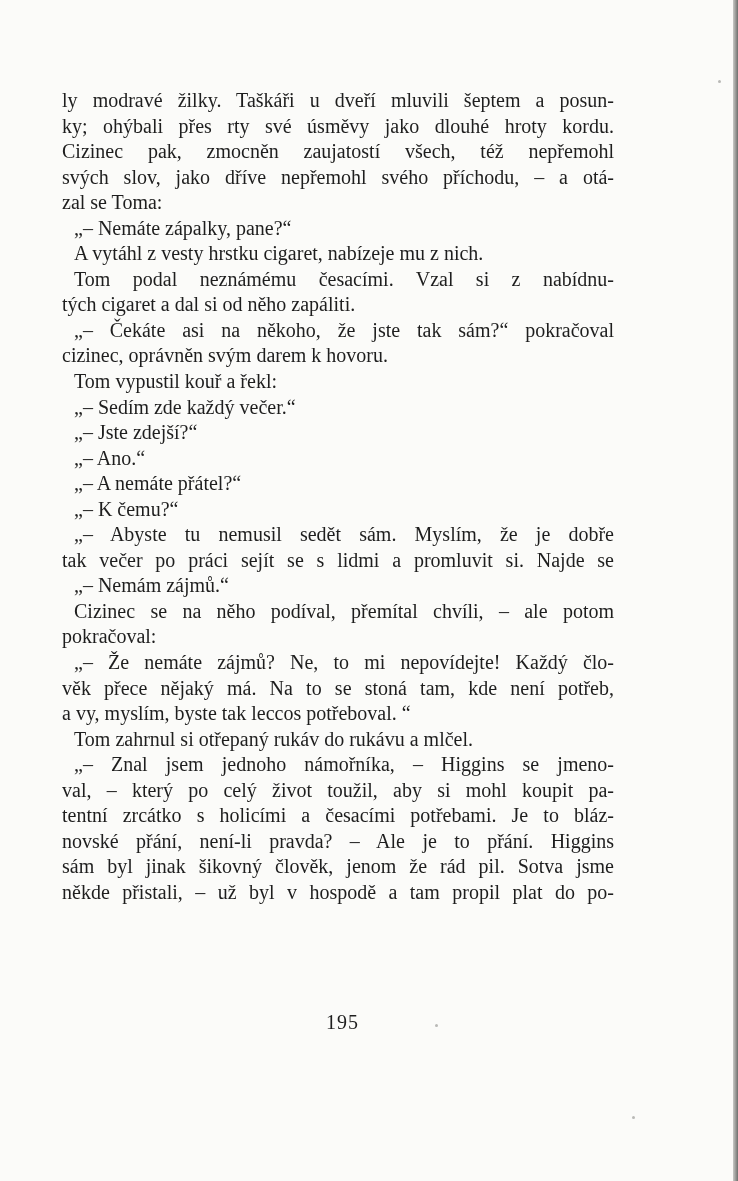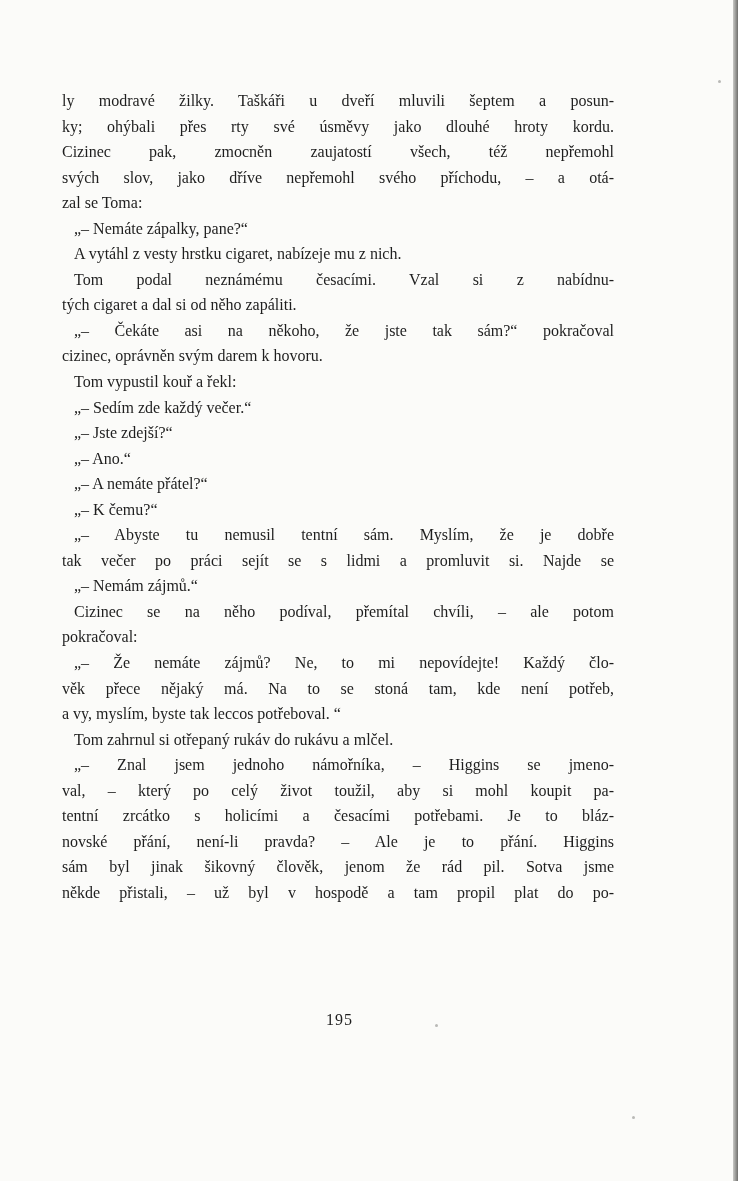--- a/index.html
+++ b/index.html
@@ -25,36 +25,36 @@
     }
     .text-block {
       position: absolute;
       left: 62px;
       top: 88px;
       width: 552px;
     }
     .line {
       height: 25.55px;
       line-height: 25.55px;
-      font-size: 16px;
+      font-size: 20px;
       white-space: nowrap;
       overflow: visible;
     }
     .line.justify {
       text-align: justify;
       text-align-last: justify;
     }
     .line.indent {
       padding-left: 12px;
     }
     .page-number {
       position: absolute;
       left: 326px;
       top: 1011px;
-      font-size: 16px;
+      font-size: 20px;
       letter-spacing: 1px;
       color: #1e1e1e;
     }
     .speck {
       position: absolute;
       width: 3px;
       height: 3px;
       border-radius: 50%;
       background: #b9b9b6;
     }
@@ -76,21 +76,21 @@
     <div class="line justify indent">Tom podal neznámému česacími. Vzal si z nabídnu-</div>
     <div class="line">tých cigaret a dal si od něho zapáliti.</div>
     <div class="line justify indent">„– Čekáte asi na někoho, že jste tak sám?“ pokračoval</div>
     <div class="line">cizinec, oprávněn svým darem k hovoru.</div>
     <div class="line indent">Tom vypustil kouř a řekl:</div>
     <div class="line indent">„– Sedím zde každý večer.“</div>
     <div class="line indent">„– Jste zdejší?“</div>
     <div class="line indent">„– Ano.“</div>
     <div class="line indent">„– A nemáte přátel?“</div>
     <div class="line indent">„– K čemu?“</div>
-    <div class="line justify indent">„– Abyste tu nemusil tentní sám. Myslím, že je dobře</div>
+    <div class="line justify indent">„– Abyste tu nemusil sedět sám. Myslím, že je dobře</div>
     <div class="line justify">tak večer po práci sejít se s lidmi a promluvit si. Najde se</div>
     <div class="line indent">„– Nemám zájmů.“</div>
     <div class="line justify indent">Cizinec se na něho podíval, přemítal chvíli, – ale potom</div>
     <div class="line">pokračoval:</div>
     <div class="line justify indent">„– Že nemáte zájmů? Ne, to mi nepovídejte! Každý člo-</div>
     <div class="line justify">věk přece nějaký má. Na to se stoná tam, kde není potřeb,</div>
     <div class="line">a vy, myslím, byste tak leccos potřeboval. “</div>
     <div class="line indent">Tom zahrnul si otřepaný rukáv do rukávu a mlčel.</div>
     <div class="line justify indent">„– Znal jsem jednoho námořníka, – Higgins se jmeno-</div>
     <div class="line justify">val, – který po celý život toužil, aby si mohl koupit pa-</div>

